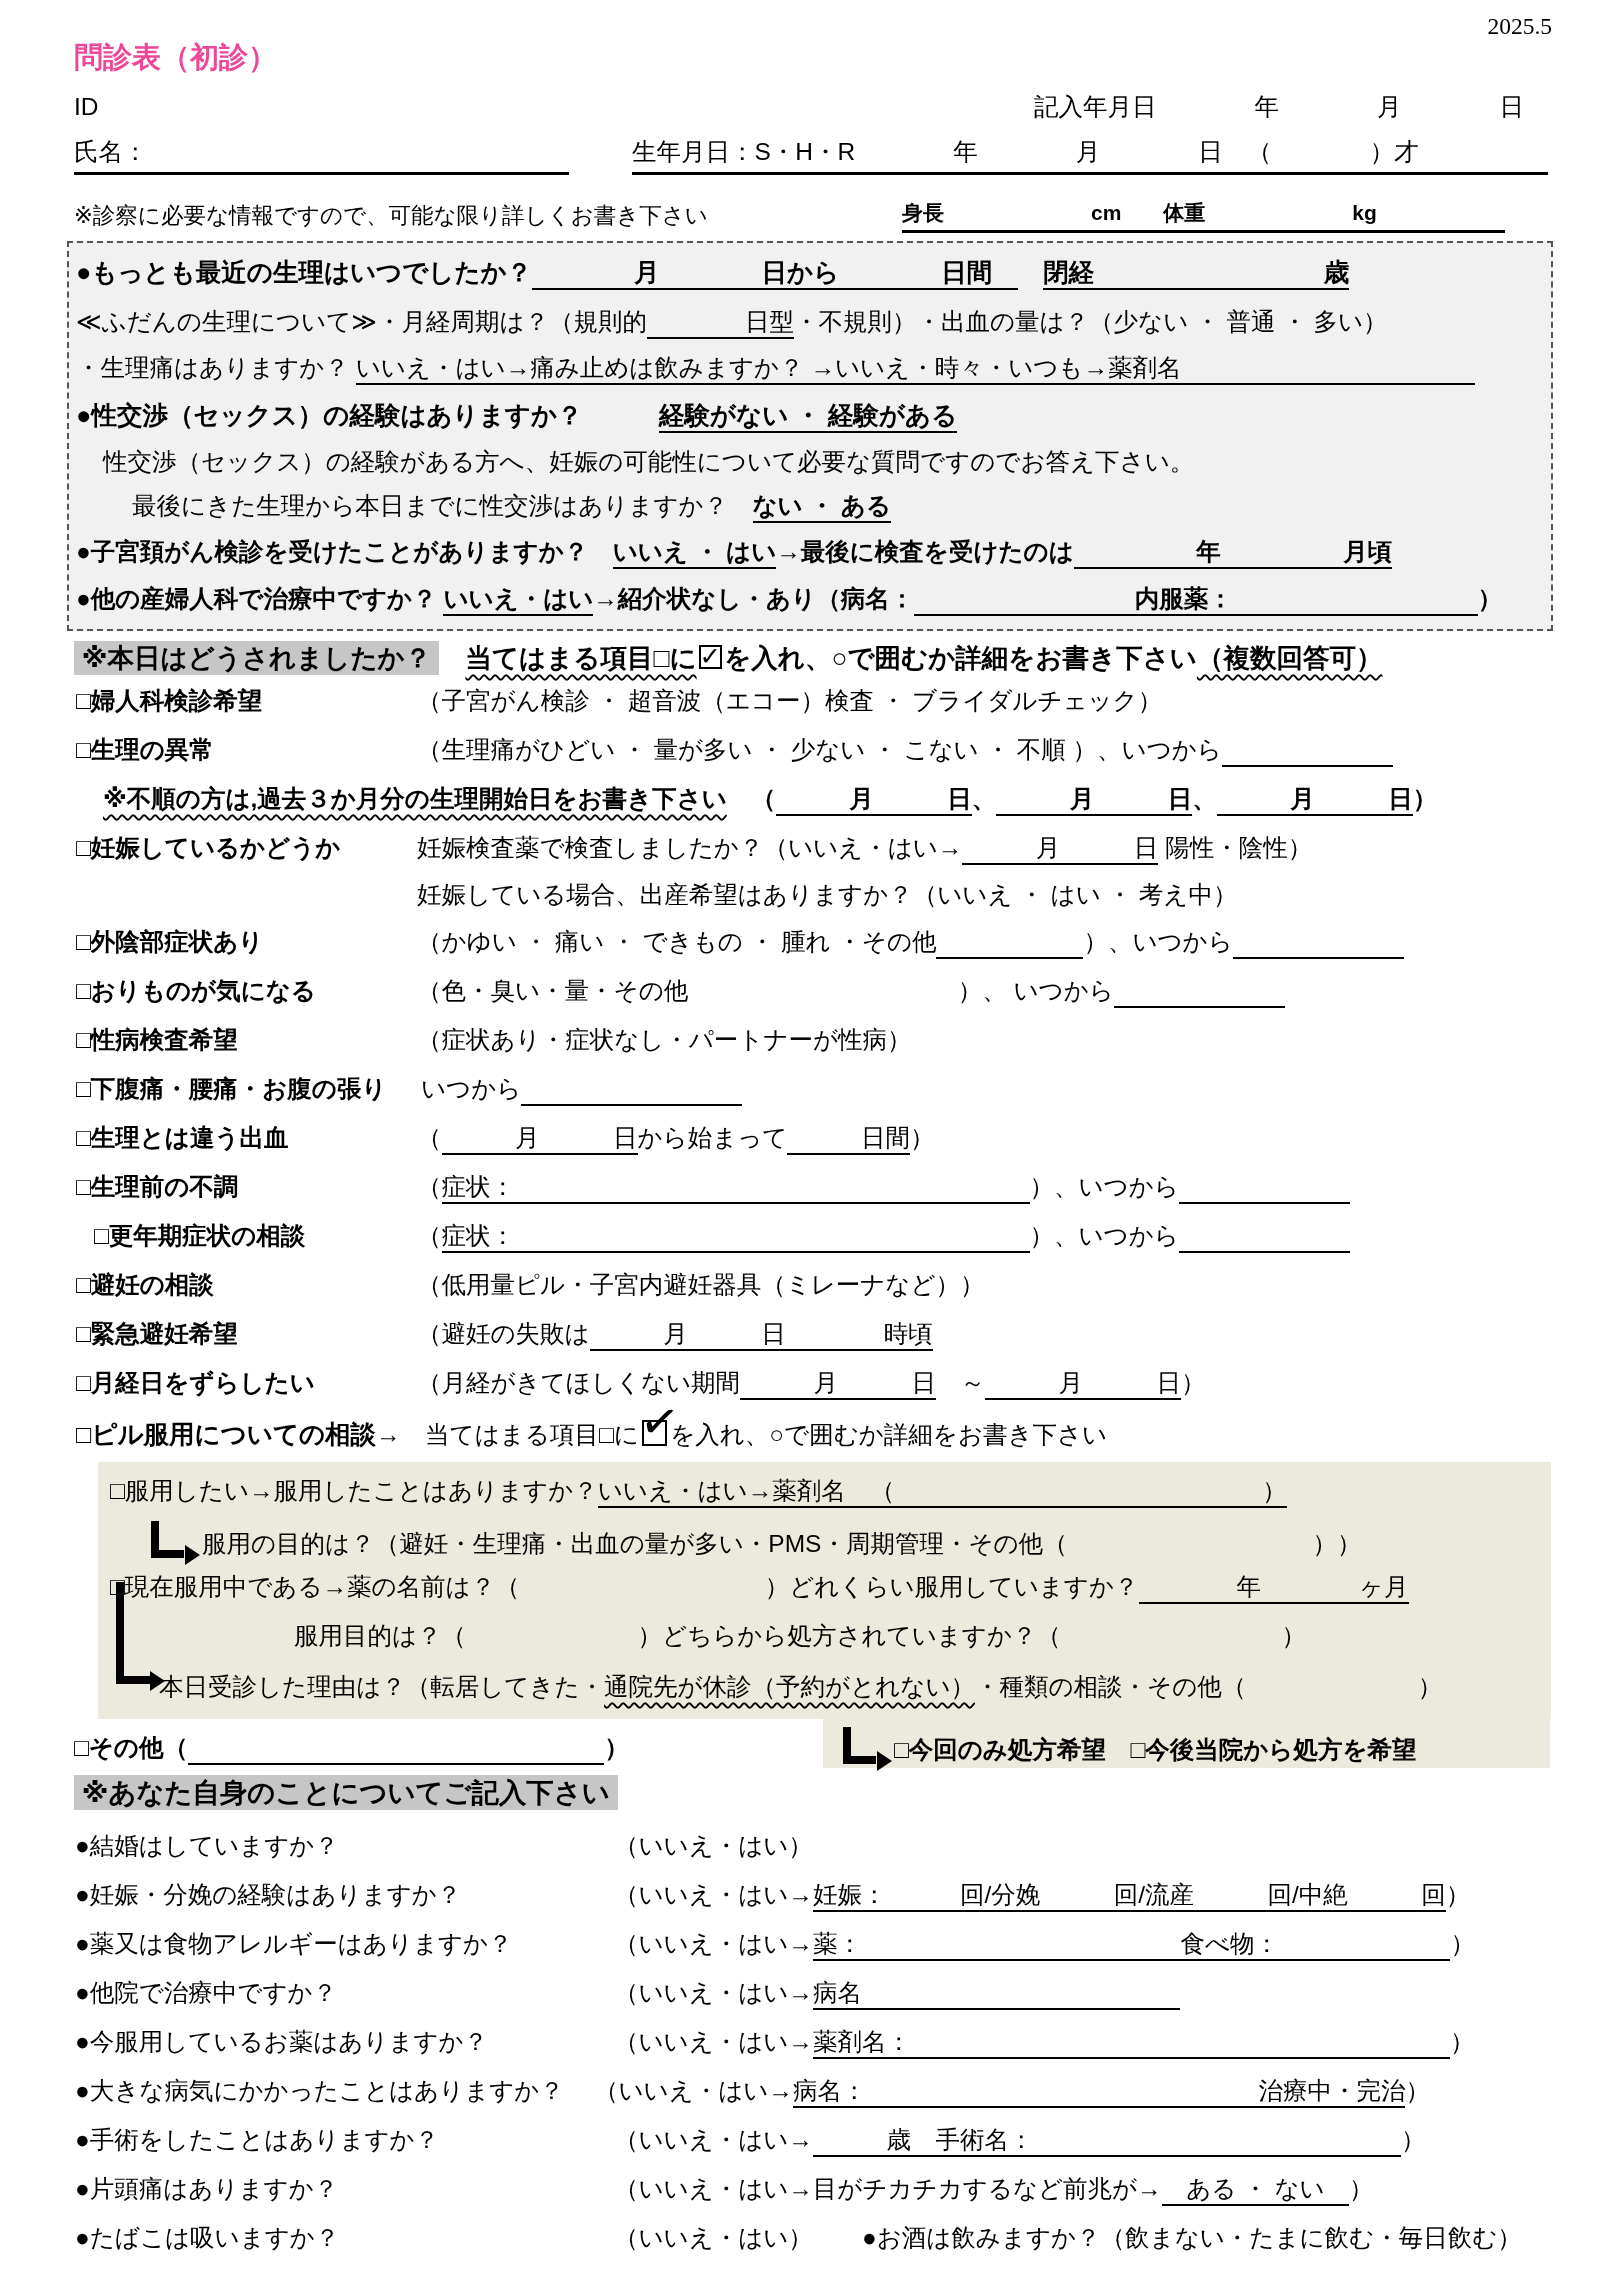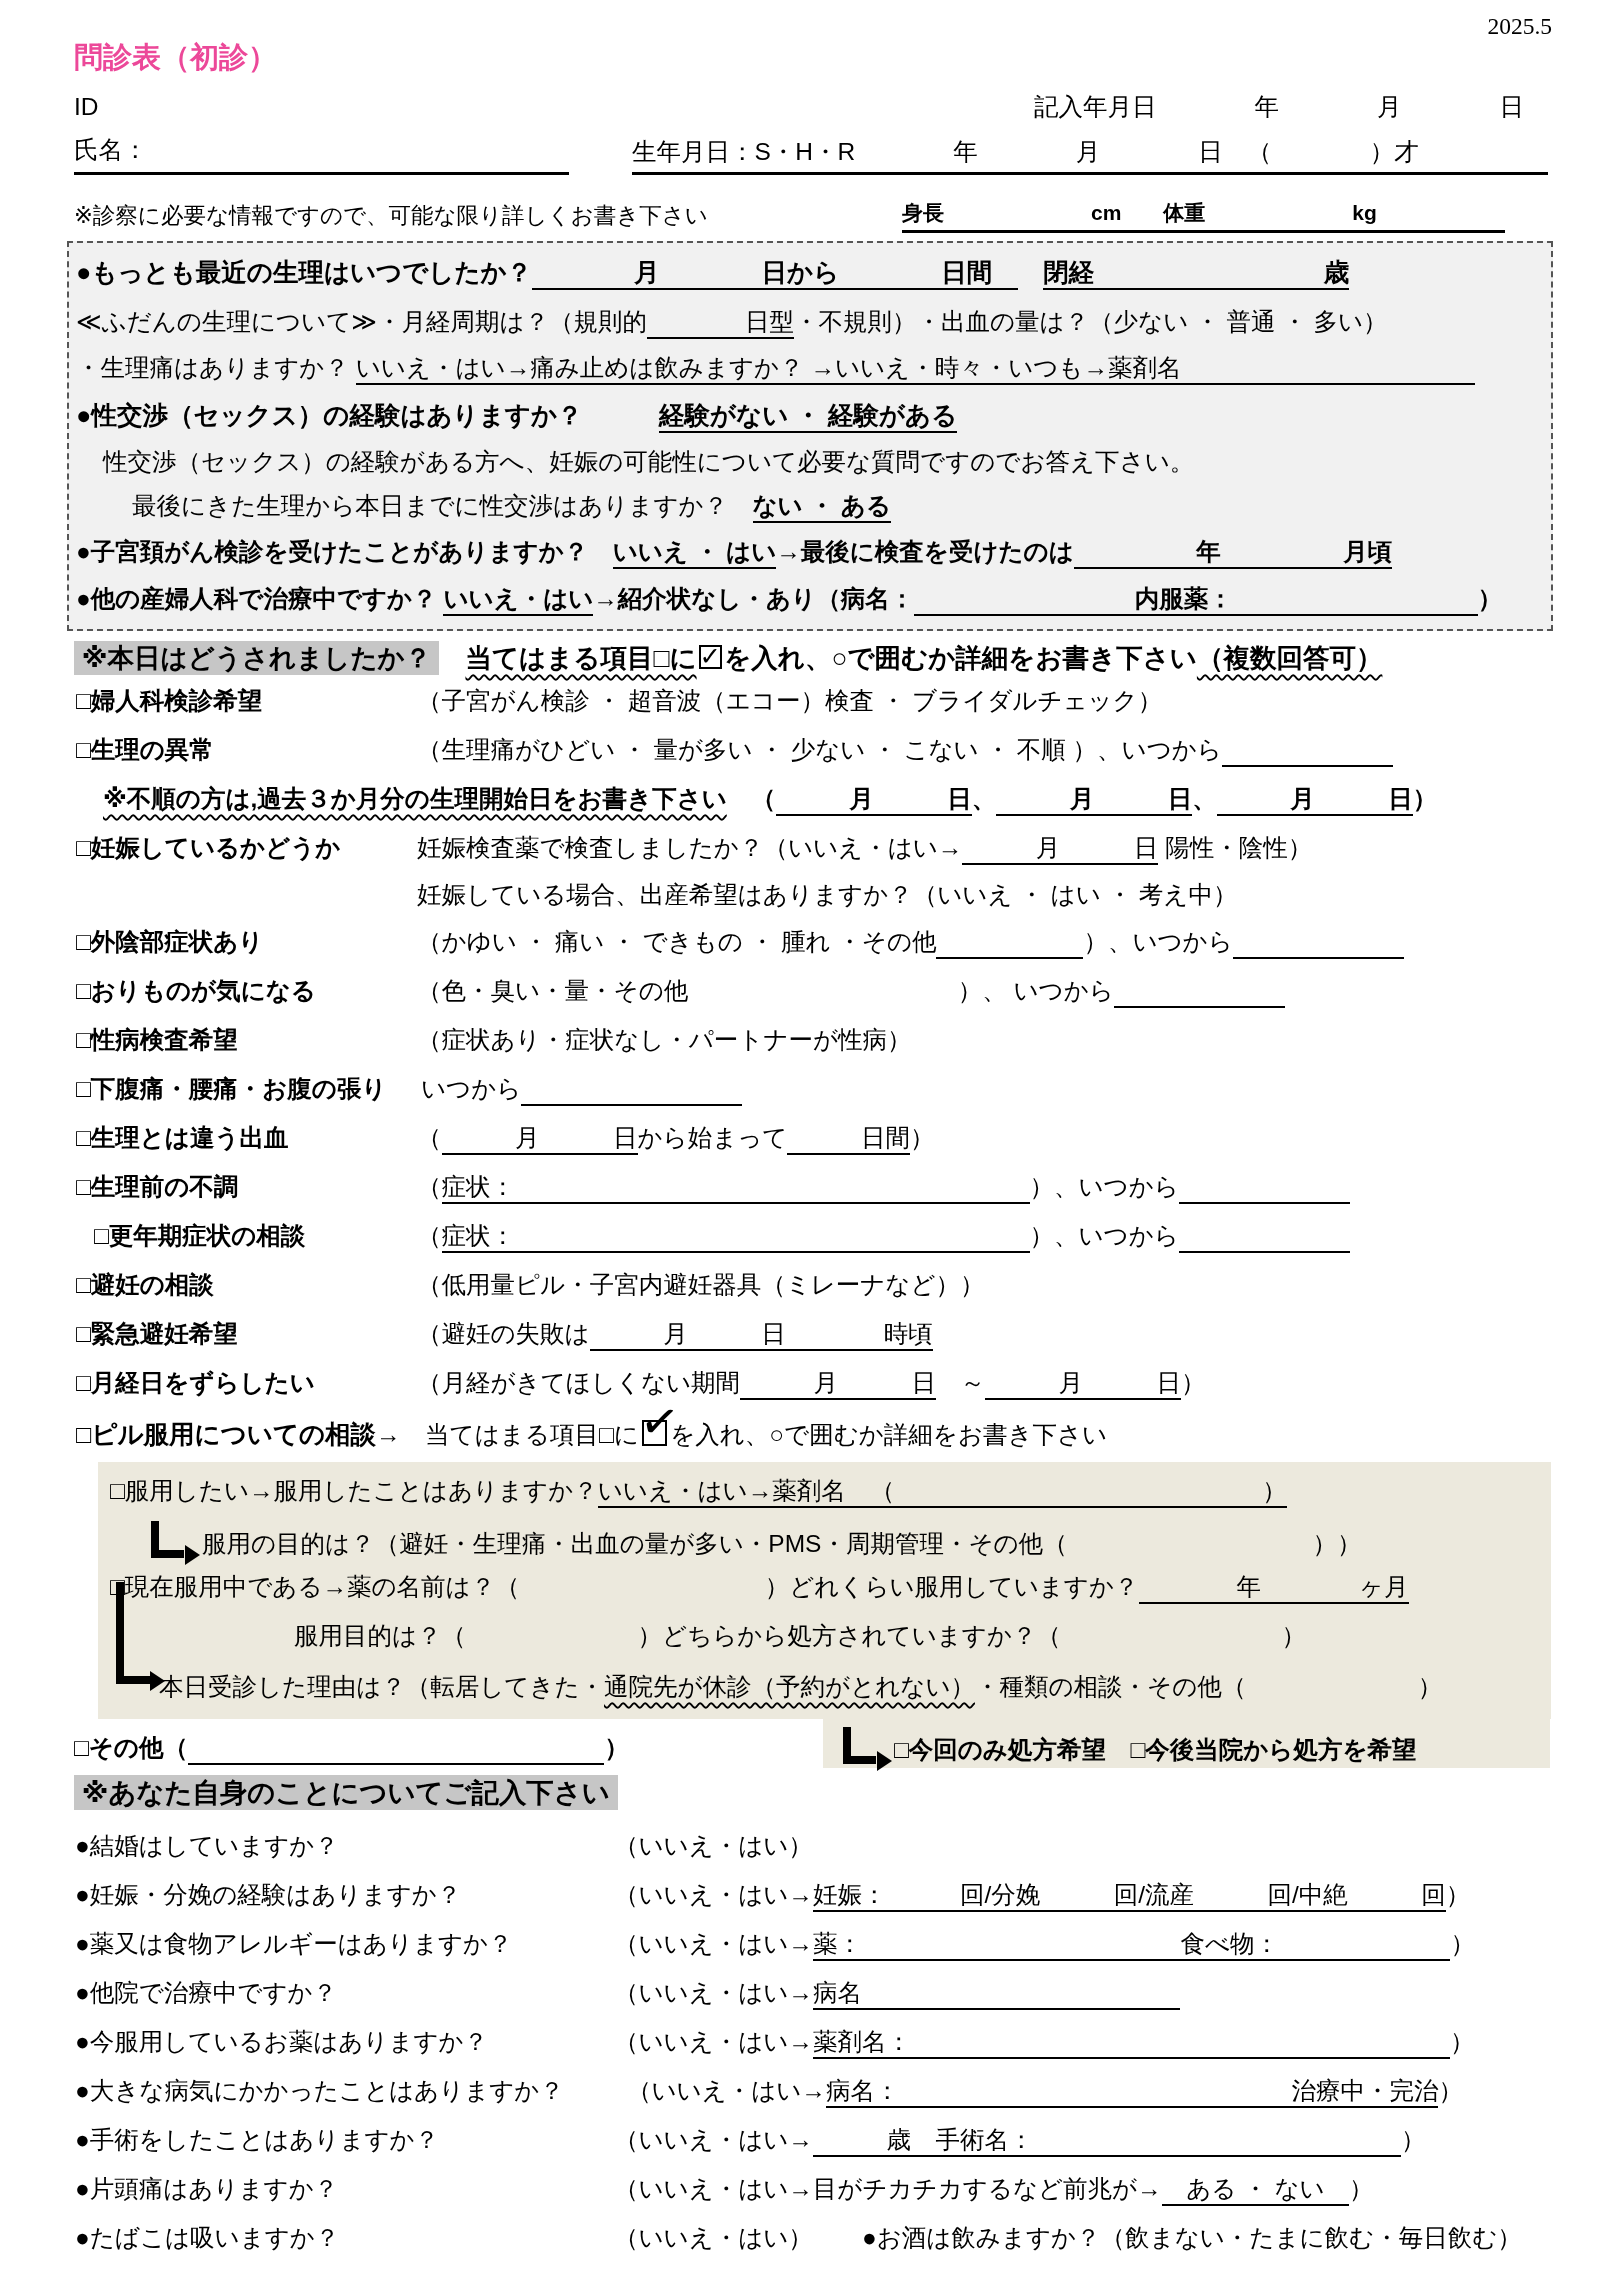--- a/index.html
+++ b/index.html
@@ -37,21 +37,21 @@
 
 <div class="page">
 
   <div class="row serif" style="top:11.8px;right:69px;font-size:23.5px;">2025.5</div>
 
   <div class="row b red" style="left:74px;top:39px;font-size:29px;">問診表（初診）</div>
 
   <div class="row" style="left:74px;top:92px;">ID</div>
   <div class="row" style="left:1034px;top:92px;">記入年月日　　　　年　　　　月　　　　日</div>
 
-  <div class="row u4" style="left:74px;top:137px;width:495px;font-family:Liberation Mono, monospace;">氏名：</div>
+  <div class="row u4" style="left:74px;top:137px;width:495px;">氏名：</div>
   <div class="row u4" style="left:632px;top:137px;width:916px;">生年月日：S・H・R　　　　年　　　　月　　　　日　（　　　　）才</div>
 
   <div class="row" style="left:74px;top:202px;font-size:22.5px;">※診察に必要な情報ですので、可能な限り詳しくお書き下さい</div>
   <div class="row b u4" style="left:902px;top:200px;font-size:21px;width:603px;">身長　　　　　　　cm　　体重　　　　　　　kg</div>
 
   <div class="box1"></div>
 
   <div class="row b" style="left:76px;top:257px;font-size:25.5px;"><span>●もっとも最近の生理はいつでしたか？</span><span class="u">　　　　月　　　　日から　　　　日間　</span><span>　</span><span class="u">閉経　　　　　　　　　歳</span></div>
 
   <div class="row" style="left:76px;top:307px;"><span>≪ふだんの生理について≫・月経周期は？（規則的</span><span class="u">　　　　日型</span><span>・不規則）・出血の量は？（少ない ・ 普通 ・ 多い）</span></div>
@@ -144,21 +144,21 @@
   <div class="row" style="left:75px;top:1929px;">●薬又は食物アレルギーはありますか？</div>
   <div class="row" style="left:614px;top:1929px;"><span>（いいえ・はい→</span><span class="u">薬：　　　　　　　　　　　　　食べ物：　　　　　　　</span><span>）</span></div>
 
   <div class="row" style="left:75px;top:1978px;">●他院で治療中ですか？</div>
   <div class="row" style="left:614px;top:1978px;"><span>（いいえ・はい→</span><span class="u">病名　　　　　　　　　　　　　</span></div>
 
   <div class="row" style="left:75px;top:2027px;">●今服用しているお薬はありますか？</div>
   <div class="row" style="left:614px;top:2027px;"><span>（いいえ・はい→</span><span class="u">薬剤名：　　　　　　　　　　　　　　　　　　　　　　</span><span>）</span></div>
 
   <div class="row" style="left:75px;top:2076px;">●大きな病気にかかったことはありますか？</div>
-  <div class="row" style="left:627px;top:2076px;"><span>（いいえ・はい→</span><span class="u">病名：　　　　　　　　　　　　　　　　治療中・完治</span><span>）</span></div>
+  <div class="row" style="left:594px;top:2076px;"><span>（いいえ・はい→</span><span class="u">病名：　　　　　　　　　　　　　　　　治療中・完治</span><span>）</span></div>
 
   <div class="row" style="left:75px;top:2125px;">●手術をしたことはありますか？</div>
   <div class="row" style="left:614px;top:2125px;"><span>（いいえ・はい→</span><span class="u">　　　歳　手術名：　　　　　　　　　　　　　　　</span><span>）</span></div>
 
   <div class="row" style="left:75px;top:2174px;">●片頭痛はありますか？</div>
   <div class="row" style="left:614px;top:2174px;"><span>（いいえ・はい→目がチカチカするなど前兆が→</span><span class="u">　ある ・ ない　</span><span>）</span></div>
 
   <div class="row" style="left:75px;top:2223px;">●たばこは吸いますか？</div>
   <div class="row" style="left:614px;top:2223px;"><span>（いいえ・はい）</span><span>　　</span><span>●お酒は飲みますか？（飲まない・たまに飲む・毎日飲む）</span></div>
 

